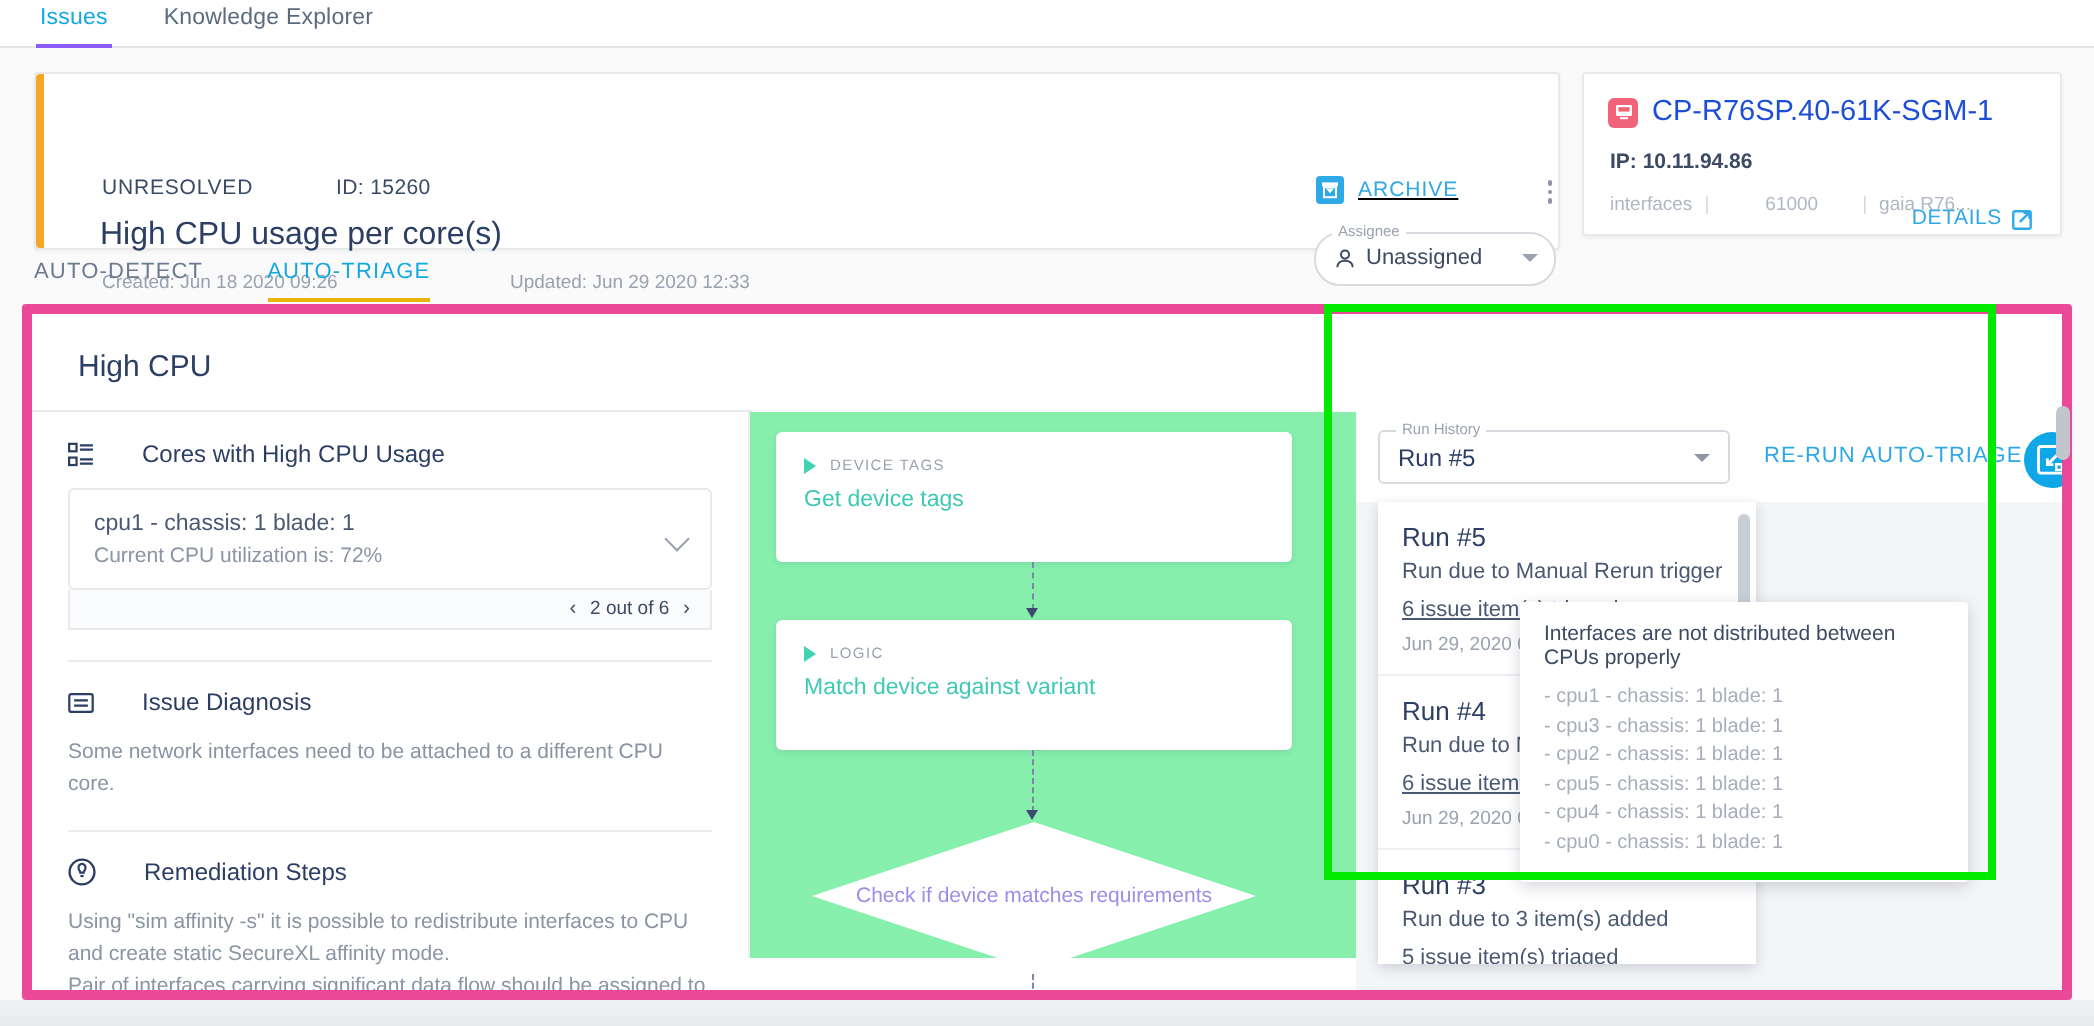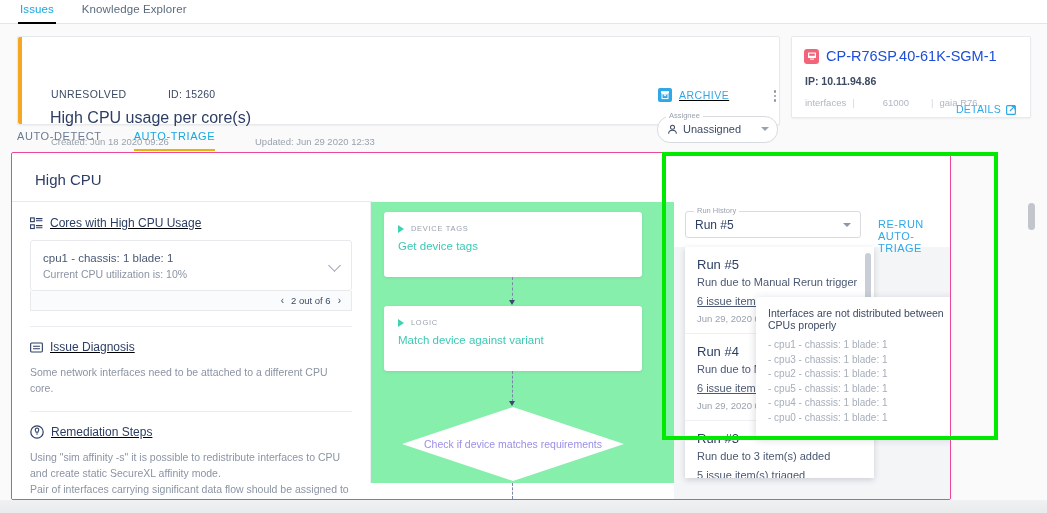--- a/index.html
+++ b/index.html
@@ -14,21 +14,21 @@
   
   .top-tabs {
     position:absolute; left:0; top:0; width:1047px; height:24px;
     background:#ffffff; border-bottom:1px solid #e3e5e8;
     display:flex; align-items:flex-start; padding-left:18px; gap:24px;
   }
   .top-tab {
     font-size:11.5px; color:#5b6b7f; letter-spacing:.1px;
     padding:2px 2px 6px 2px; cursor:pointer; line-height:14px;
   }
-  .top-tab.active { color:#16a8e0; border-bottom:2px solid #000000; }
+  .top-tab.active { color:#16a8e0; border-bottom:2px solid #8b5cf6; }
 
   
   .issue-card {
     position:absolute; left:17px; top:36px; width:763px; height:89px;
     background:#ffffff; border:1px solid #e7e9ec; border-radius:2px;
     box-shadow:0 1px 2px rgba(0,0,0,.05);
   }
   .issue-card .accent {
     position:absolute; left:0; top:0; width:4px; height:100%;
     background:#f5a623; border-radius:2px 0 0 2px;
@@ -115,37 +115,37 @@
   .sub-tabs {
     position:absolute; left:17px; top:130px; display:flex; gap:32px;
   }
   .sub-tab {
     font-size:11px; color:#6b7a90; letter-spacing:.6px; padding-bottom:7px; cursor:pointer;
   }
   .sub-tab.active { color:#16a8e0; border-bottom:2px solid #eab308; }
 
   
   .main-panel {
-    position:absolute; left:11px; top:152px; width:940px; height:348px;
-    background:#ffffff; border:1px solid #ec4899; border-radius:2px;
+    position:absolute; left:11px; top:152px; width:1025px; height:348px;
+    background:#ffffff; border:5px solid #ec4899; border-radius:2px;
     box-shadow:0 1px 2px rgba(0,0,0,.05); overflow:hidden;
   }
   .panel-title {
     position:absolute; left:23px; top:18px; font-size:15px; color:#2c3e63;
   }
   .panel-head-sep {
     position:absolute; left:0; top:48px; width:360px; height:1px; background:#e7e9ec;
   }
 
   
   .left-col {
     position:absolute; left:0; top:49px; width:358px; bottom:0;
     background:#ffffff; padding:14px 18px 0 18px;
   }
-  .sec-head { display:flex; align-items:center; gap:7px; margin-bottom:10px;text-decoration:underline; }
+  .sec-head { display:flex; align-items:center; gap:24px; margin-bottom:10px; }
   .sec-head-txt { font-size:12px; color:#2c3e63; }
 
   .core-box {
     border:1px solid #e7e9ec; border-radius:3px; background:#fff;
     position:relative; padding:11px 12px 10px 12px;
   }
   .core-line1 { font-size:11.5px; color:#4a5872; margin-bottom:4px; }
   .core-line2 { font-size:10.5px; color:#8b94a3; }
   .core-chev {
     position:absolute; right:12px; top:20px; width:9px; height:9px;
@@ -353,21 +353,21 @@
         <svg width="13" height="13" viewBox="0 0 14 14">
           <rect x="0.6" y="1" width="4" height="4" fill="none" stroke="#2c3e63" stroke-width="1.2"></rect>
           <rect x="0.6" y="8.4" width="4" height="4" fill="none" stroke="#2c3e63" stroke-width="1.2"></rect>
           <path d="M6.4 1.8h7M6.4 4.1h7M6.4 9.3h7M6.4 11.6h7" stroke="#2c3e63" stroke-width="1.2"></path>
         </svg>
         <span class="sec-head-txt">Cores with High CPU Usage</span>
       </div>
 
       <div class="core-box">
         <div class="core-line1">cpu1 - chassis: 1 blade: 1</div>
-        <div class="core-line2">Current CPU utilization is: 10%</div>
+        <div class="core-line2">Current CPU utilization is: 72%</div>
         <div class="core-chev"></div>
       </div>
       <div class="core-pager">
         <span class="pager-arrow">‹</span>
         <span class="pager-txt">2 out of 6</span>
         <span class="pager-arrow">›</span>
       </div>
 
       <div class="divider"></div>
 

